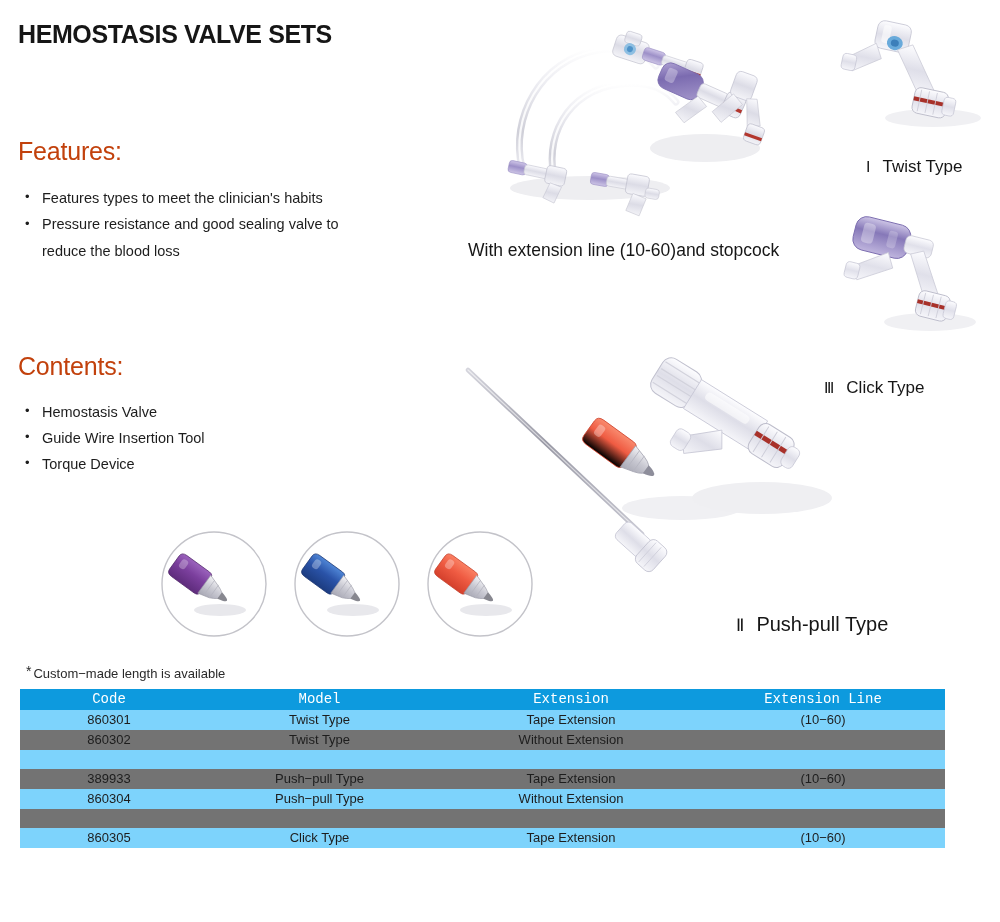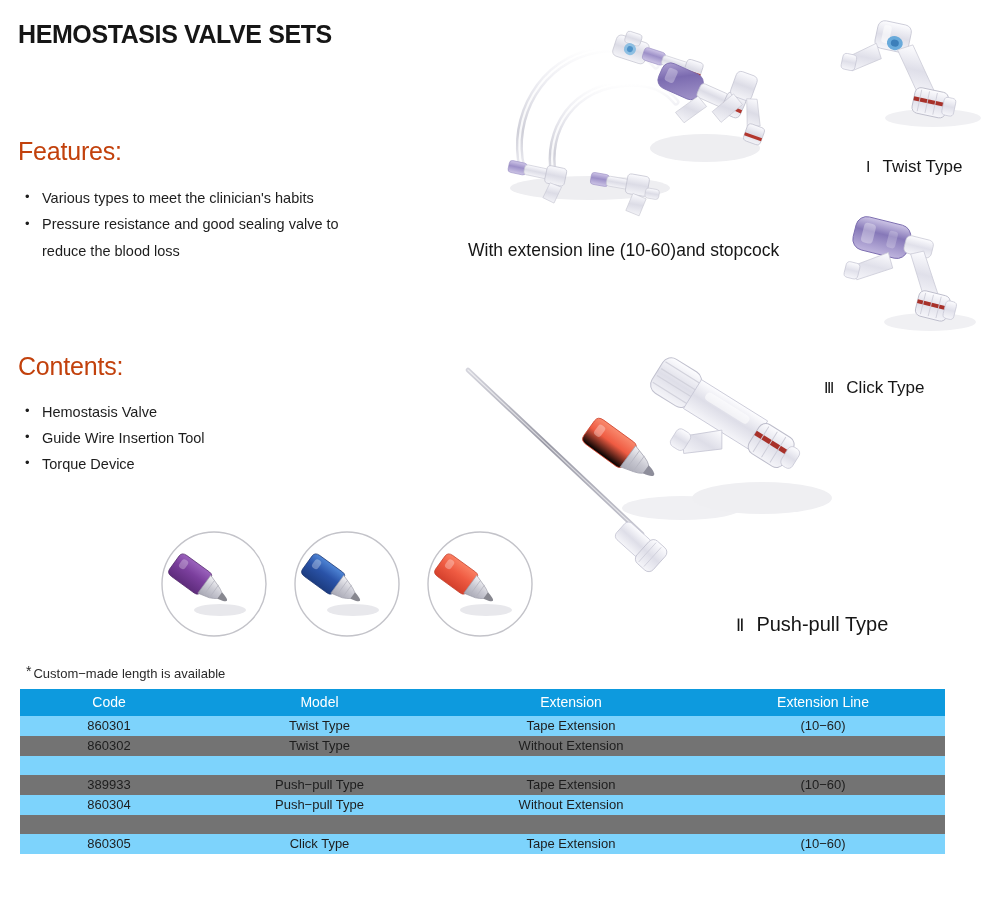--- a/index.html
+++ b/index.html
@@ -161,22 +161,23 @@
     font-size: 13px;
     color: #1d1d1d;
     height: 20px;
     line-height: 20px;
     white-space: nowrap;
   }
   .spec-table thead th {
     background: #0d9ade;
     color: #ffffff;
     font-size: 14px;
-    height: 27px;
+    height: 21px;
     line-height: 21px;
+    font-family: Liberation Mono, monospace;
   }
   .spec-table tbody tr.shaded td {
     background: #737373;
   }
   .spec-table tbody tr.plain td {
     background: #7dd3fc;
   }
   .spec-table tbody tr.spacer td {
     height: 19px;
     line-height: 19px;
@@ -186,21 +187,21 @@
   .col-ext   { width: 260px; }
   .col-line  { width: 244px; }
 </style>
 </head>
 <body>
 
 <div class="page-title">HEMOSTASIS VALVE SETS</div>
 
 <div class="section-heading features">Features:</div>
 <ul class="bullet-list features-list">
-  <li class="bullet-item">Various types to meet the clinician's habits</li>
+  <li class="bullet-item">Features types to meet the clinician's habits</li>
   <li class="bullet-item wrap">Pressure resistance and good sealing valve to
  reduce the blood loss</li>
 </ul>
 
 <div class="section-heading contents">Contents:</div>
 <ul class="bullet-list contents-list">
   <li class="bullet-item">Hemostasis Valve</li>
   <li class="bullet-item">Guide Wire Insertion Tool</li>
   <li class="bullet-item">Torque Device</li>
 </ul>

